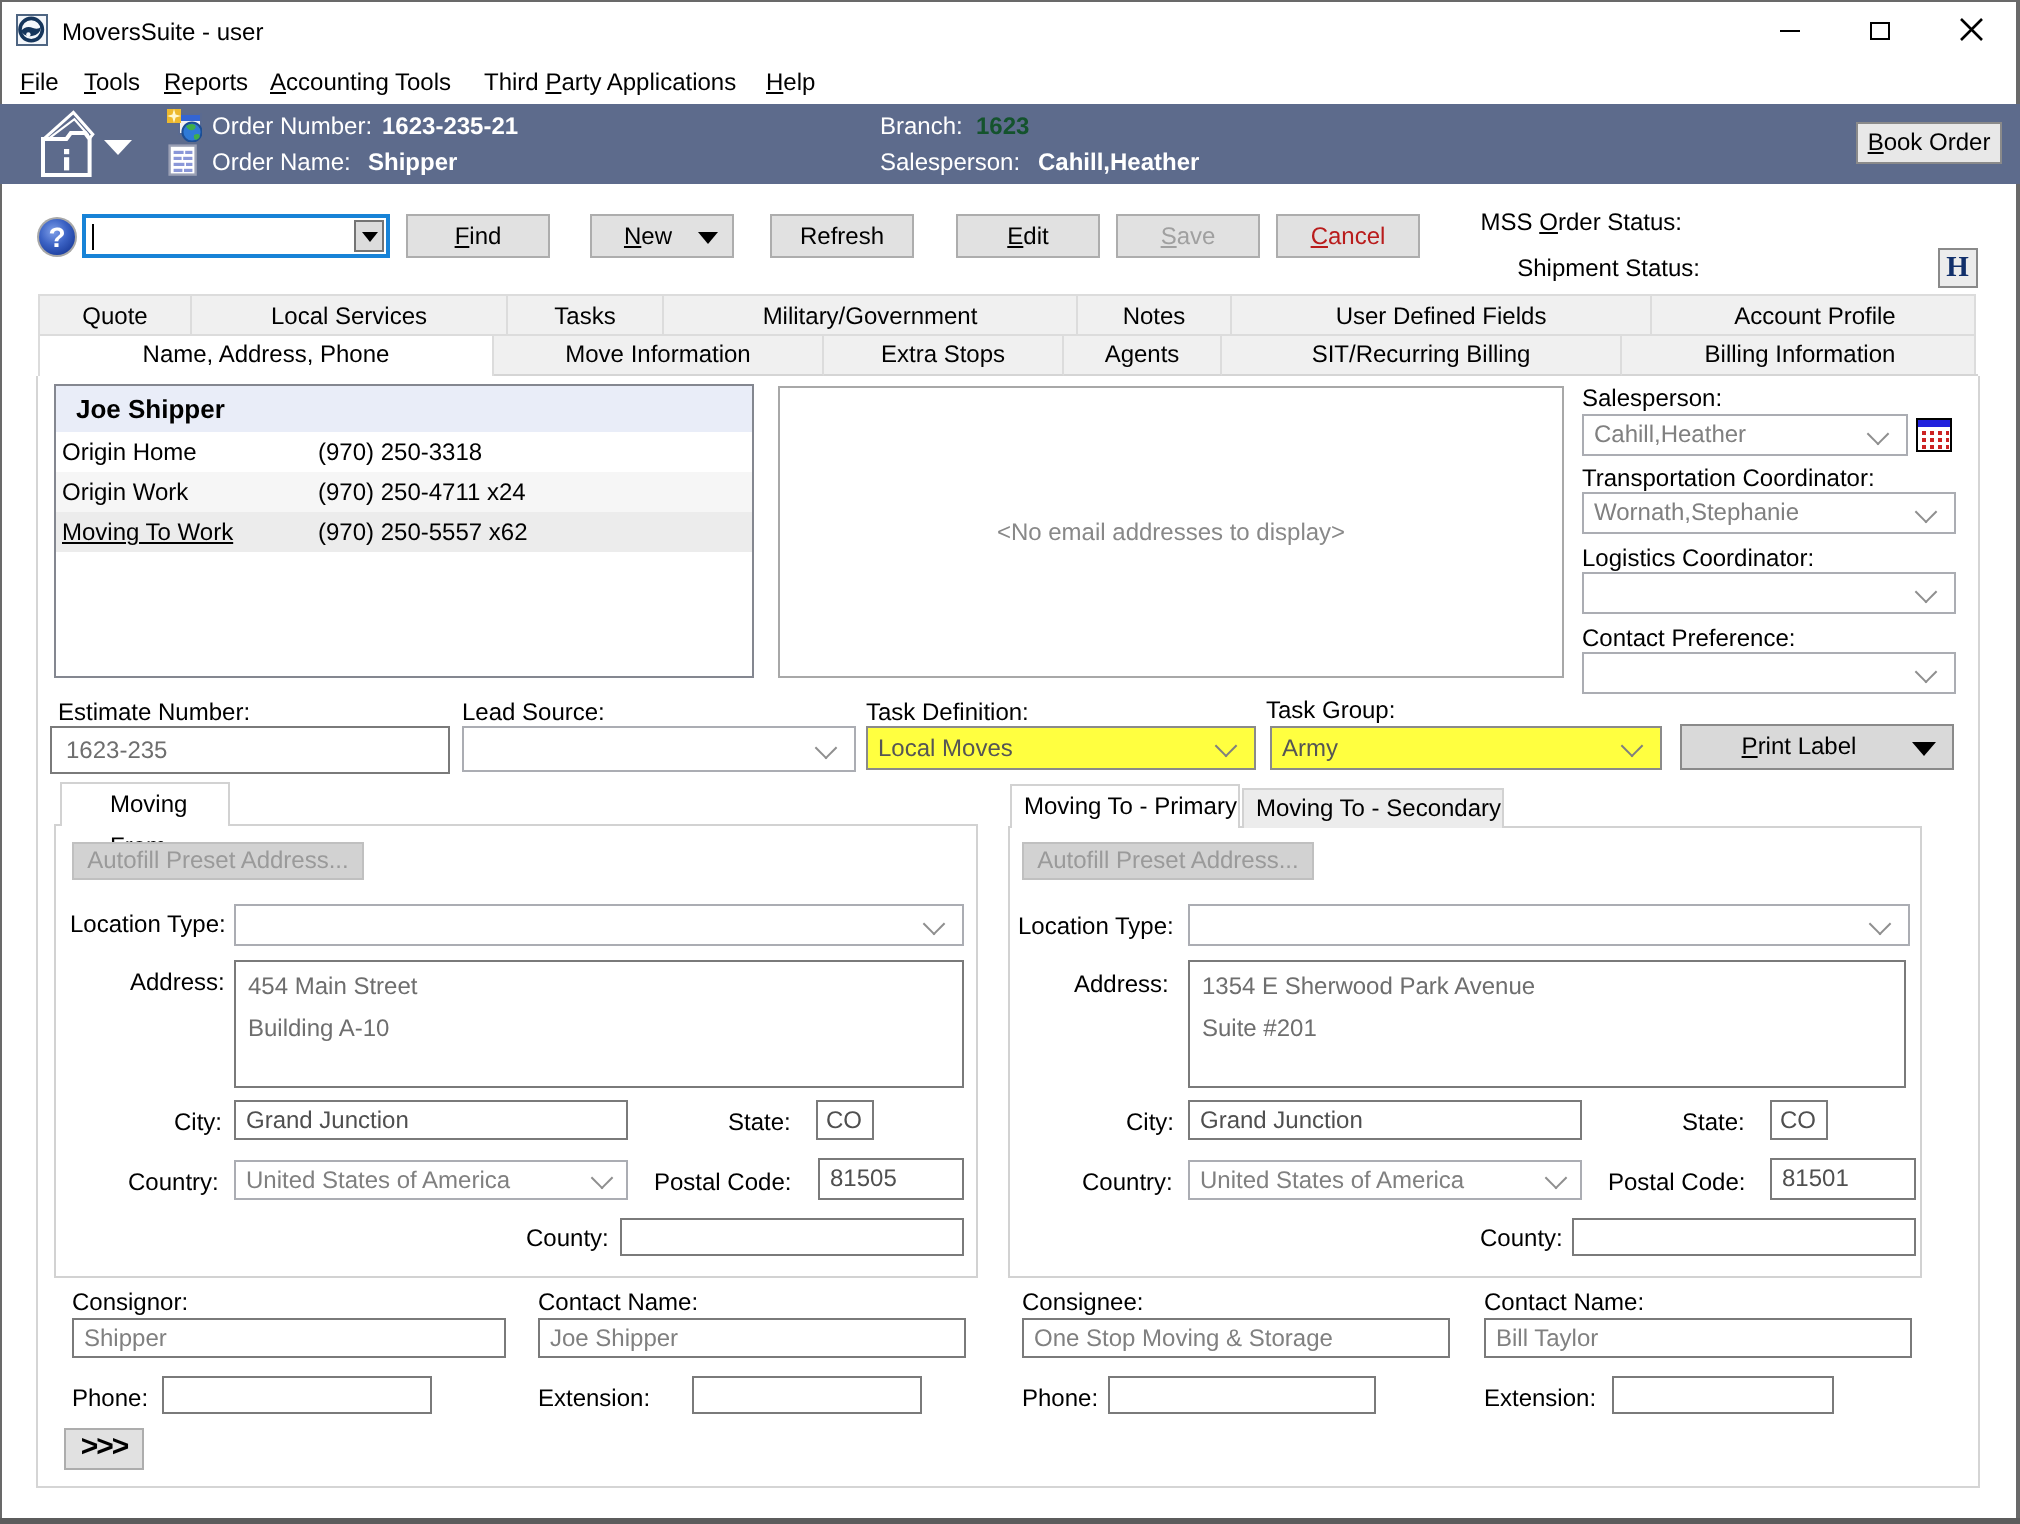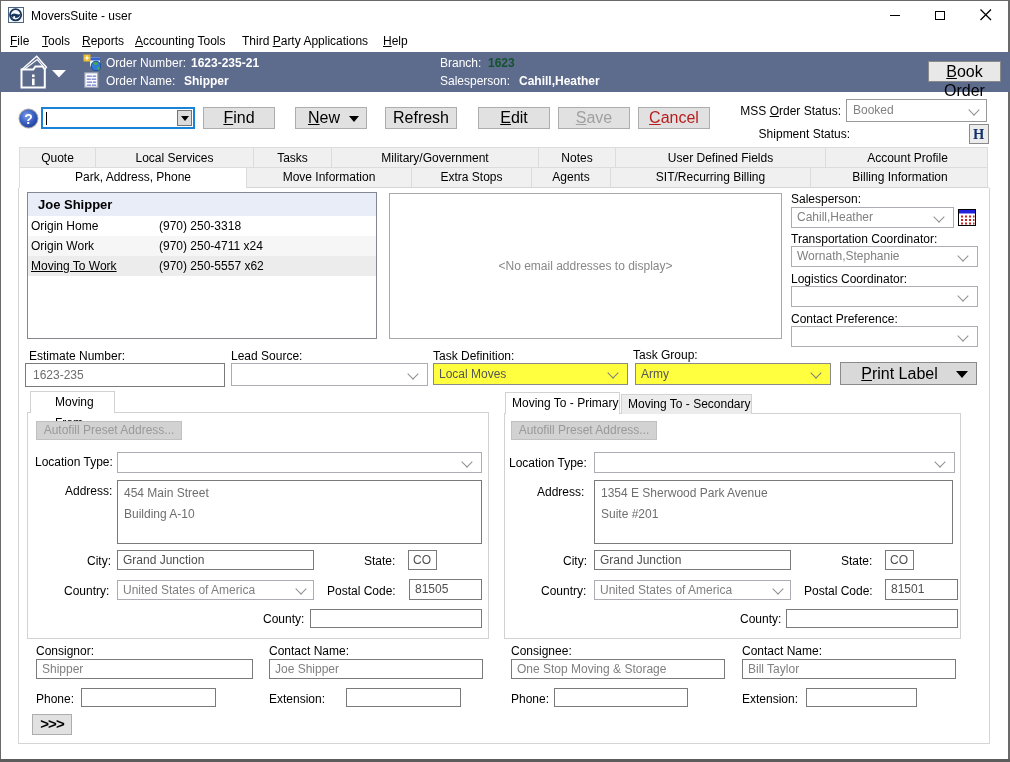--- a/index.html
+++ b/index.html
@@ -1,21 +1,21 @@
 <!DOCTYPE html>
 <html><head>
 <meta charset="utf-8">
 <style>
 * { box-sizing: border-box; margin:0; padding:0; }
 html,body { width:1010px; height:762px; overflow:hidden; }
 #win { position:relative; width:1010px; height:762px; background:#fff;
   font-family:"Liberation Sans", sans-serif; font-size:12px; color:#000; }
 .ab { position:absolute; }
 .lbl { position:absolute; font-size:12px; color:#000; white-space:nowrap; }
-.btn { position:absolute; background:#e1e1e1; border:1px solid #adadad; text-align:center; font-size:16px; color:#000; }
+.btn { position:absolute; background:#e1e1e1; border:1px solid #adadad; text-align:center; font-size:12px; color:#000; }
 .inp { position:absolute; background:#fff; border:1px solid #7a7a7a; font-size:12px; color:#808080; }
 .cmb { position:absolute; background:#fff; border:1px solid #abadb3; font-size:12px; color:#808080; }
 .chev { position:absolute; width:8px; height:8px; border-right:1.3px solid #8f8f8f; border-bottom:1.3px solid #8f8f8f; transform:rotate(45deg); }
 .tri { position:absolute; width:0; height:0; border-left:6px solid transparent; border-right:6px solid transparent; border-top:7px solid #000; }
 .tabcell { position:absolute; top:0; height:100%; text-align:center; font-size:12px; border-right:1px solid #dcdcdc; }
 u { text-decoration:underline; }
 </style>
 </head>
 <body>
 <div id="win">
@@ -116,40 +116,36 @@
       <span class="tri" style="left:2.5px;top:5px;border-left-width:4.5px;border-right-width:4.5px;border-top-width:5px;"></span>
     </div>
   </div>
   <div class="btn" style="left:203px;top:107px;width:72px;height:22px;line-height:20px;"><u>F</u>ind</div>
   <div class="btn" style="left:295px;top:107px;width:72px;height:22px;line-height:20px;"><span style="margin-right:14px;"><u>N</u>ew</span><span class="tri" style="right:7px;top:8px;border-left-width:5px;border-right-width:5px;border-top-width:6px;"></span></div>
   <div class="btn" style="left:385px;top:107px;width:72px;height:22px;line-height:20px;">Refresh</div>
   <div class="btn" style="left:478px;top:107px;width:72px;height:22px;line-height:20px;"><u>E</u>dit</div>
   <div class="btn" style="left:558px;top:107px;width:72px;height:22px;line-height:20px;color:#a0a0a0;"><u>S</u>ave</div>
   <div class="btn" style="left:638px;top:107px;width:72px;height:22px;line-height:20px;color:#b91c1c;"><u>C</u>ancel</div>
   <div class="lbl" style="right:169px;top:104px;">MSS <u>O</u>rder Status:</div>
-  <div class="cmb" style="left:846px;top:99px;width:141px;height:23px;border-color:#999;">
-    <span style="position:absolute;left:6px;top:3px;color:#828282;">Booked</span>
-    <span class="chev" style="right:8px;top:6px;"></span>
-  </div>
   <div class="lbl" style="right:160px;top:127px;">Shipment Status:</div>
   <div class="ab" style="left:969px;top:124px;width:19.5px;height:19.5px;background:#ececec;border:1px solid #8a8a8a;text-align:center;">
     <span style="font-family:'Liberation Serif',serif;font-weight:bold;font-size:14.5px;color:#12306b;line-height:18px;">H</span>
   </div>
 
   <div class="ab" id="tabrow1" style="left:19px;top:147px;width:969px;height:21px;background:#f0f0f0;border:1px solid #dcdcdc;">
     <div class="tabcell" style="left:0;width:76px;line-height:20px;">Quote</div>
     <div class="tabcell" style="left:76px;width:158px;line-height:20px;">Local Services</div>
     <div class="tabcell" style="left:234px;width:78px;line-height:20px;">Tasks</div>
     <div class="tabcell" style="left:312px;width:207px;line-height:20px;">Military/Government</div>
     <div class="tabcell" style="left:519px;width:77px;line-height:20px;">Notes</div>
     <div class="tabcell" style="left:596px;width:210px;line-height:20px;">User Defined Fields</div>
     <div class="tabcell" style="left:806px;width:163px;line-height:20px;border-right:none;">Account Profile</div>
   </div>
   <div class="ab" id="tabrow2" style="left:19px;top:168px;width:969px;height:20px;background:#f0f0f0;border-left:1px solid #dcdcdc;border-right:1px solid #dcdcdc;">
-    <div class="tabcell" style="left:0;width:227px;line-height:19px;background:#fff;">Park, Address, Phone</div>
+    <div class="tabcell" style="left:0;width:227px;line-height:19px;background:#fff;">Name, Address, Phone</div>
     <div class="tabcell" style="left:227px;width:165px;line-height:19px;border-bottom:1px solid #d5d5d5;">Move Information</div>
     <div class="tabcell" style="left:392px;width:120px;line-height:19px;border-bottom:1px solid #d5d5d5;">Extra Stops</div>
     <div class="tabcell" style="left:512px;width:79px;line-height:19px;border-bottom:1px solid #d5d5d5;">Agents</div>
     <div class="tabcell" style="left:591px;width:200px;line-height:19px;border-bottom:1px solid #d5d5d5;">SIT/Recurring Billing</div>
     <div class="tabcell" style="left:791px;width:178px;line-height:19px;border-right:none;border-bottom:1px solid #d5d5d5;">Billing Information</div>
   </div>
 
   <div class="ab" id="panel" style="left:18px;top:188px;width:972px;height:556px;background:#fff;border:1px solid #d5d5d5;border-top:none;"></div>
 
   <div class="ab" style="left:27px;top:192px;width:350px;height:147px;background:#fff;border:1px solid #848790;">

